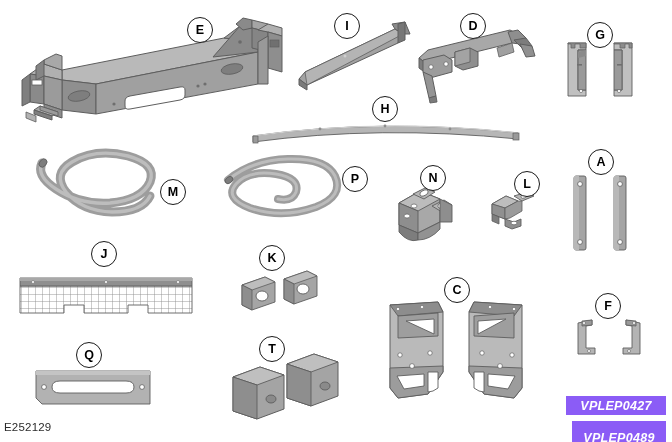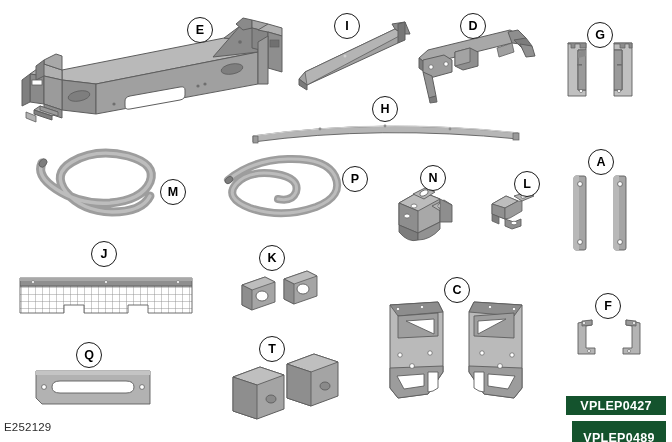--- a/index.html
+++ b/index.html
@@ -26,28 +26,29 @@
     font-weight:bold;
     color:#000000;
     line-height:1;
     letter-spacing:0;
     z-index:20;
   }
 
   
   .partlabel{
     position:absolute;
-    background:#14532d;
+    background:#8b5cf6;
     color:#ffffff;
     font-size:12.5px;
     font-weight:bold;
     letter-spacing:0.3px;
     display:flex;align-items:center;justify-content:center;
     z-index:20;
     box-sizing:border-box;
+    font-style:italic;
   }
 
   
   #fig-id{
     position:absolute;
     left:4px;top:421px;
     font-size:11.5px;
     color:#2b2b2b;
     letter-spacing:0.2px;
     z-index:20;

